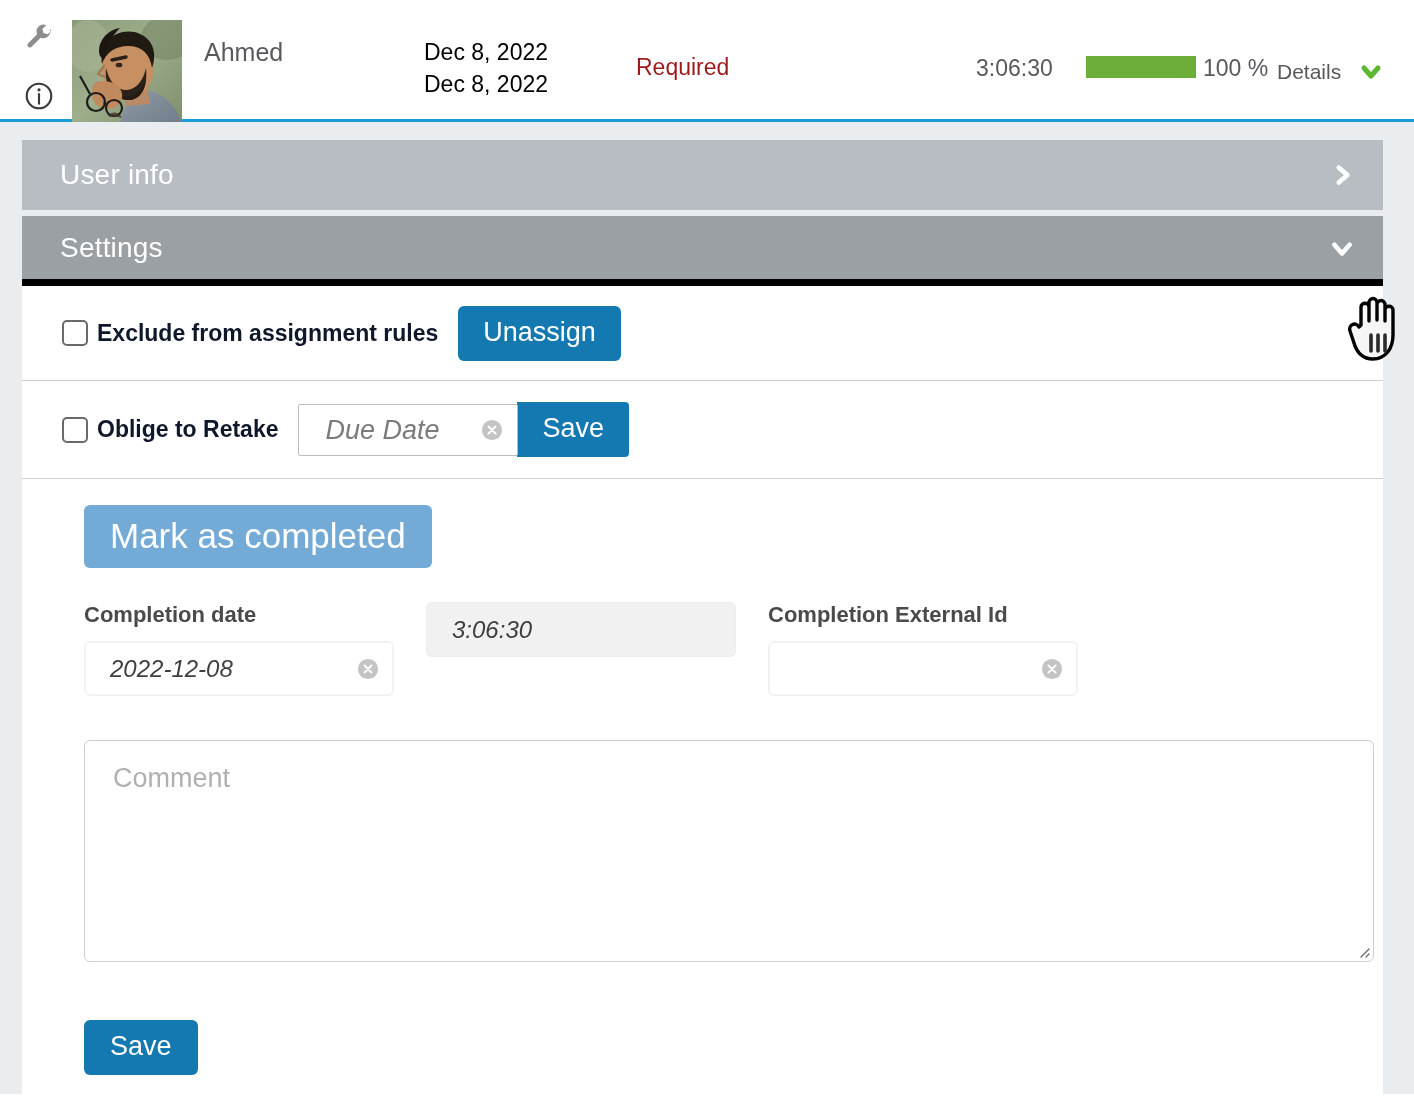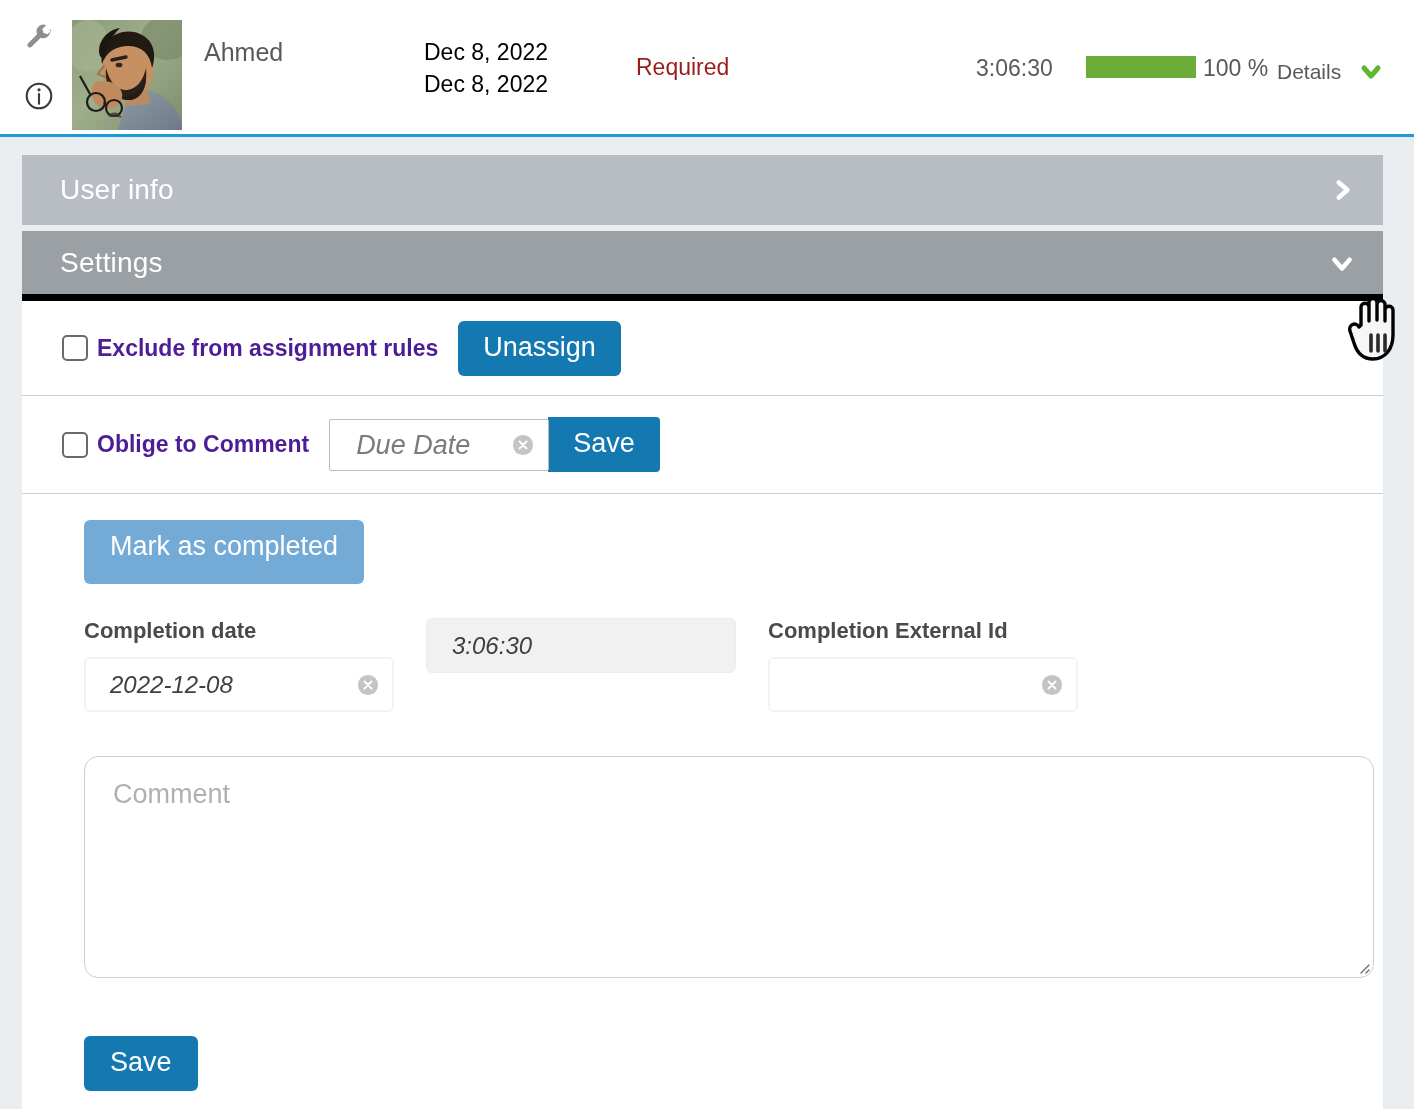--- a/index.html
+++ b/index.html
@@ -14,21 +14,21 @@
   .app {
     position: relative;
     width: 1414px; height: 1112px;
     overflow: hidden;
     background: #ffffff;
   }
 
   
   .user-row {
     position: relative;
-    height: 137px;
+    height: 122px;
     background: #ffffff;
     border-bottom: 3px solid #1b9ad6;
   }
   .left-icons {
     position: absolute;
     left: 20px; top: 18px;
     width: 40px; height: 100px;
   }
   .wrench-icon {
     position: absolute; left: 4px; top: 4px;
@@ -158,21 +158,21 @@
     border: 2px solid #6a6a6a;
     border-radius: 5px;
     background: #ffffff;
     display: inline-block;
     flex: 0 0 auto;
     cursor: pointer;
   }
   .cb-label {
     font-size: 23px;
     font-weight: bold;
-    color: #4c1d95;
+    color: #0f172a;
     margin-left: 9px;
     margin-right: 20px;
     white-space: nowrap;
   }
 
   .btn {
     border: none;
     border-radius: 6px;
     color: #ffffff;
     font-family: "Liberation Sans", sans-serif;
@@ -186,22 +186,22 @@
     font-size: 27px;
     padding: 13px 25px 15px 25px;
   }
   .btn-save-due {
     font-size: 27px;
     padding: 13px 25px 15px 25px;
     border-radius: 0 4px 4px 0;
     margin-left: -1px;
   }
   .btn-mark {
-    font-size: 27px;
-    padding: 13px 26px 24px 26px;
+    font-size: 35px;
+    padding: 13px 26px 15px 26px;
   }
   .btn-save-bottom {
     font-size: 27px;
     padding: 13px 26px 15px 26px;
   }
 
   .field-box {
     position: relative;
     display: inline-block;
     background: #ffffff;
@@ -267,21 +267,21 @@
     color: #3f3f3f;
     white-space: nowrap;
   }
 
   .comment-area {
     position: relative;
     margin-top: 44px;
     width: 1290px;
     height: 222px;
     border: 1px solid #cfcfcf;
-    border-radius: 14px;
+    border-radius: 6px;
     background: #ffffff;
   }
   .comment-ph {
     position: absolute;
     left: 28px; top: 22px;
     font-size: 27px;
     color: #b0b0b0;
   }
   .resize-handle {
     position: absolute;
@@ -419,21 +419,21 @@
       <div class="settings-body">
 
         <div class="sect row1">
           <span class="cb"></span>
           <span class="cb-label">Exclude from assignment rules</span>
           <button class="btn btn-primary btn-unassign">Unassign</button>
         </div>
 
         <div class="sect row2">
           <span class="cb"></span>
-          <span class="cb-label">Oblige to Comment</span>
+          <span class="cb-label">Oblige to Retake</span>
           <span class="field-box">
             <span class="ph">Due Date</span>
             <span class="clear-icon">
               <svg viewBox="0 0 24 24" width="22" height="22">
                 <circle cx="12" cy="12" r="11" fill="#c4c4c4"></circle>
                 <path d="M8.2 8.2 L15.8 15.8 M15.8 8.2 L8.2 15.8" stroke="#ffffff" stroke-width="2.1" stroke-linecap="round"></path>
               </svg>
             </span>
           </span>
           <button class="btn btn-primary btn-save-due">Save</button>

